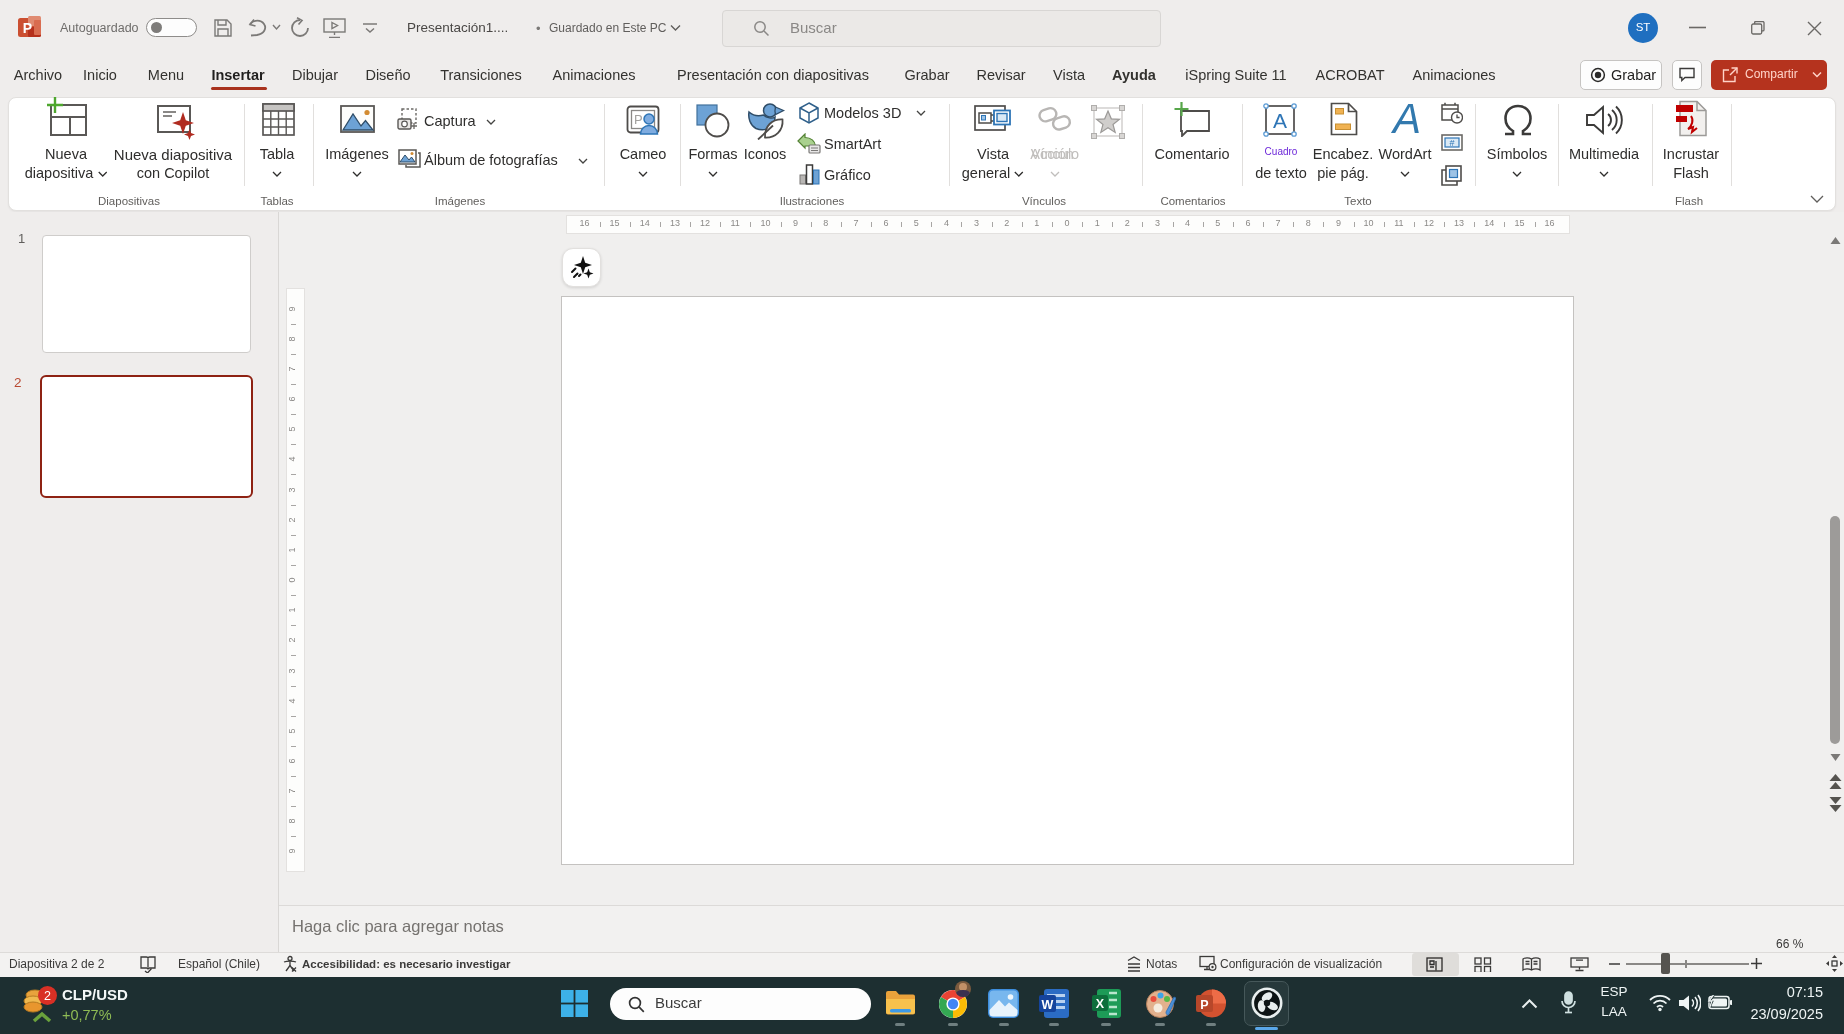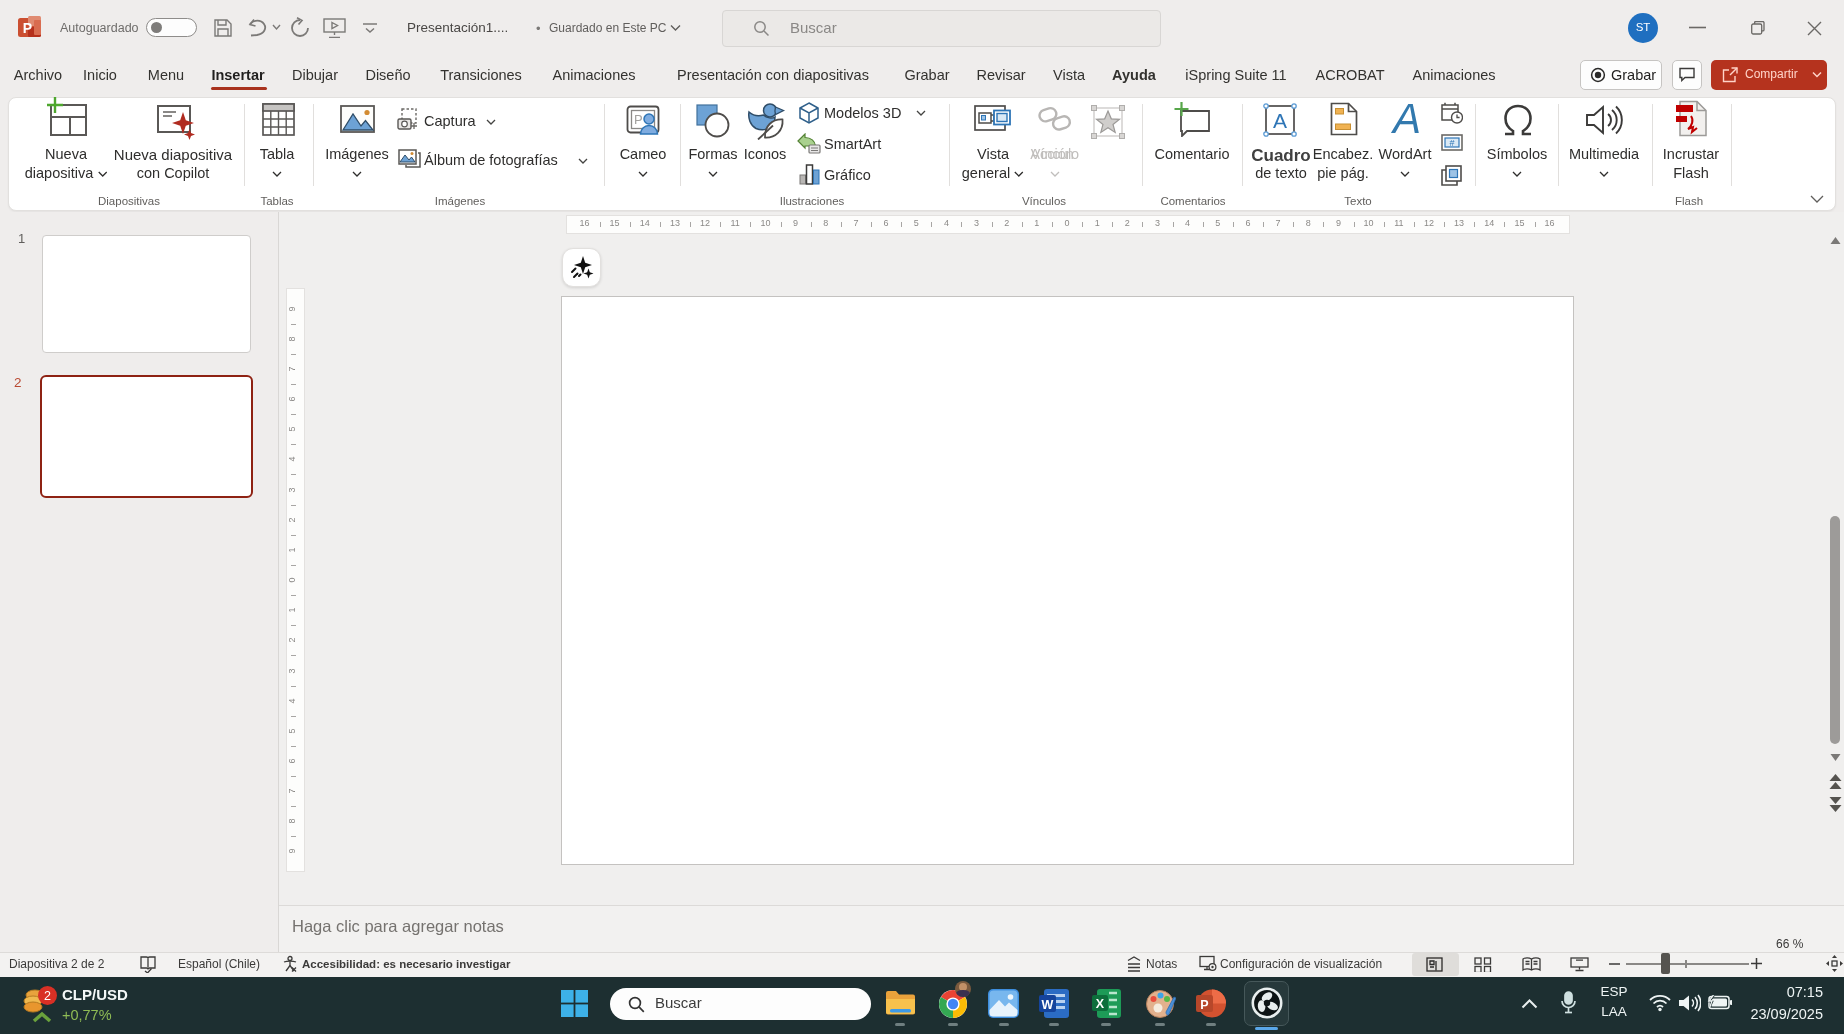--- a/index.html
+++ b/index.html
@@ -166,21 +166,21 @@
 <div style="position:absolute;left:993px;top:146px;transform:translateX(-50%);font-size:14.5px;color:#2f2e2d;font-weight:400;white-space:nowrap;">Vista</div>
 <div style="position:absolute;left:993px;top:165px;transform:translateX(-50%);font-size:14.5px;color:#2f2e2d;font-weight:400;white-space:nowrap;">general <svg width="10" height="7" viewBox="0 0 10 7" style="vertical-align:middle">
         <path d="M1 1 L5 5 L9 1" fill="none" stroke="#2f2e2d" stroke-width="1.3"></path>
       </svg></div>
 <div style="position:absolute;left:1055px;top:146px;transform:translateX(-50%);font-size:14.5px;color:#c0bebc;font-weight:400;white-space:nowrap;">Vínculo</div>
 <div style="position:absolute;left:1055px;top:165px;transform:translateX(-50%);font-size:14.5px;color:#c0bebc;font-weight:400;white-space:nowrap;"> <svg width="10" height="7" viewBox="0 0 10 7" style="vertical-align:middle">
         <path d="M1 1 L5 5 L9 1" fill="none" stroke="#c0bebc" stroke-width="1.3"></path>
       </svg></div>
 <div style="position:absolute;left:1052px;top:146px;transform:translateX(-50%);font-size:14.5px;color:#c0bebc;font-weight:400;white-space:nowrap;">Acción</div>
 <div style="position:absolute;left:1192px;top:146px;transform:translateX(-50%);font-size:14.5px;color:#2f2e2d;font-weight:400;white-space:nowrap;">Comentario</div>
-<div style="position:absolute;left:1281px;top:146px;transform:translateX(-50%);font-size:17px;color:#404040;font-weight:700;white-space:nowrap;">Cuadro</div>
+<div style="position:absolute;left:1281px;top:146px;transform:translateX(-50%);font-size:10px;color:#6d28d9;font-weight:400;white-space:nowrap;">Cuadro</div>
 <div style="position:absolute;left:1281px;top:165px;transform:translateX(-50%);font-size:14.5px;color:#2f2e2d;font-weight:400;white-space:nowrap;">de texto</div>
 <div style="position:absolute;left:1343px;top:146px;transform:translateX(-50%);font-size:14.5px;color:#2f2e2d;font-weight:400;white-space:nowrap;">Encabez.</div>
 <div style="position:absolute;left:1343px;top:165px;transform:translateX(-50%);font-size:14.5px;color:#2f2e2d;font-weight:400;white-space:nowrap;">pie pág.</div>
 <div style="position:absolute;left:1405px;top:146px;transform:translateX(-50%);font-size:14.5px;color:#2f2e2d;font-weight:400;white-space:nowrap;">WordArt</div>
 <div style="position:absolute;left:1405px;top:165px;transform:translateX(-50%);font-size:14.5px;color:#2f2e2d;font-weight:400;white-space:nowrap;"> <svg width="10" height="7" viewBox="0 0 10 7" style="vertical-align:middle">
         <path d="M1 1 L5 5 L9 1" fill="none" stroke="#2f2e2d" stroke-width="1.3"></path>
       </svg></div>
 <div style="position:absolute;left:1517px;top:146px;transform:translateX(-50%);font-size:14.5px;color:#2f2e2d;font-weight:400;white-space:nowrap;">Símbolos</div>
 <div style="position:absolute;left:1517px;top:165px;transform:translateX(-50%);font-size:14.5px;color:#2f2e2d;font-weight:400;white-space:nowrap;"> <svg width="10" height="7" viewBox="0 0 10 7" style="vertical-align:middle">
         <path d="M1 1 L5 5 L9 1" fill="none" stroke="#2f2e2d" stroke-width="1.3"></path>

